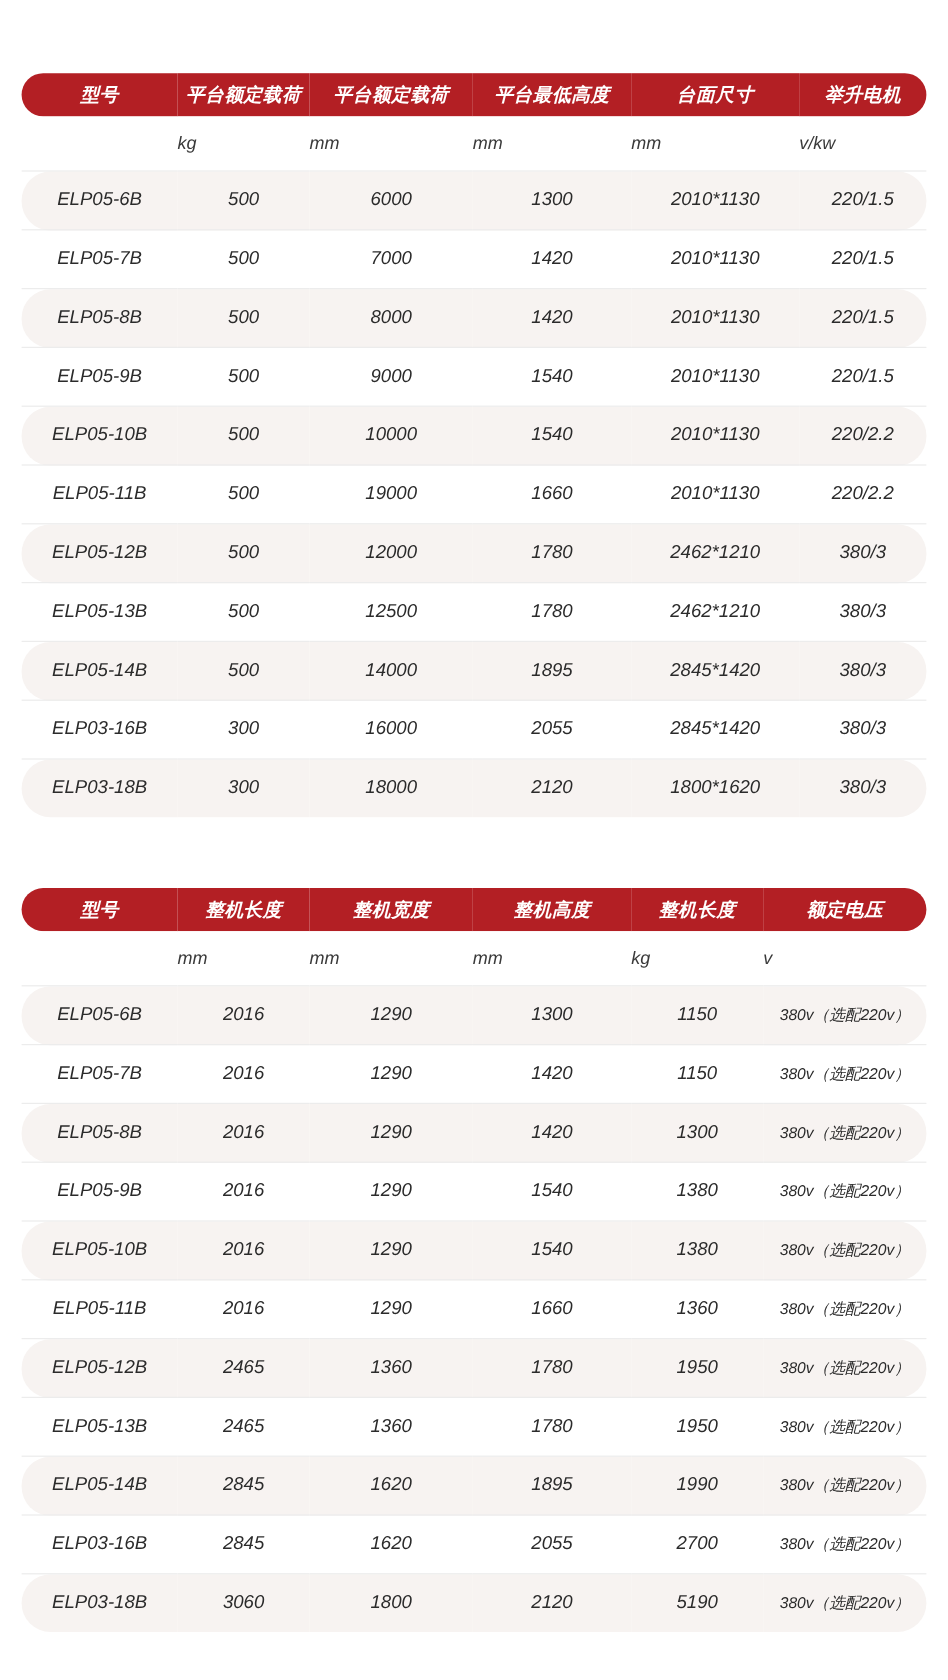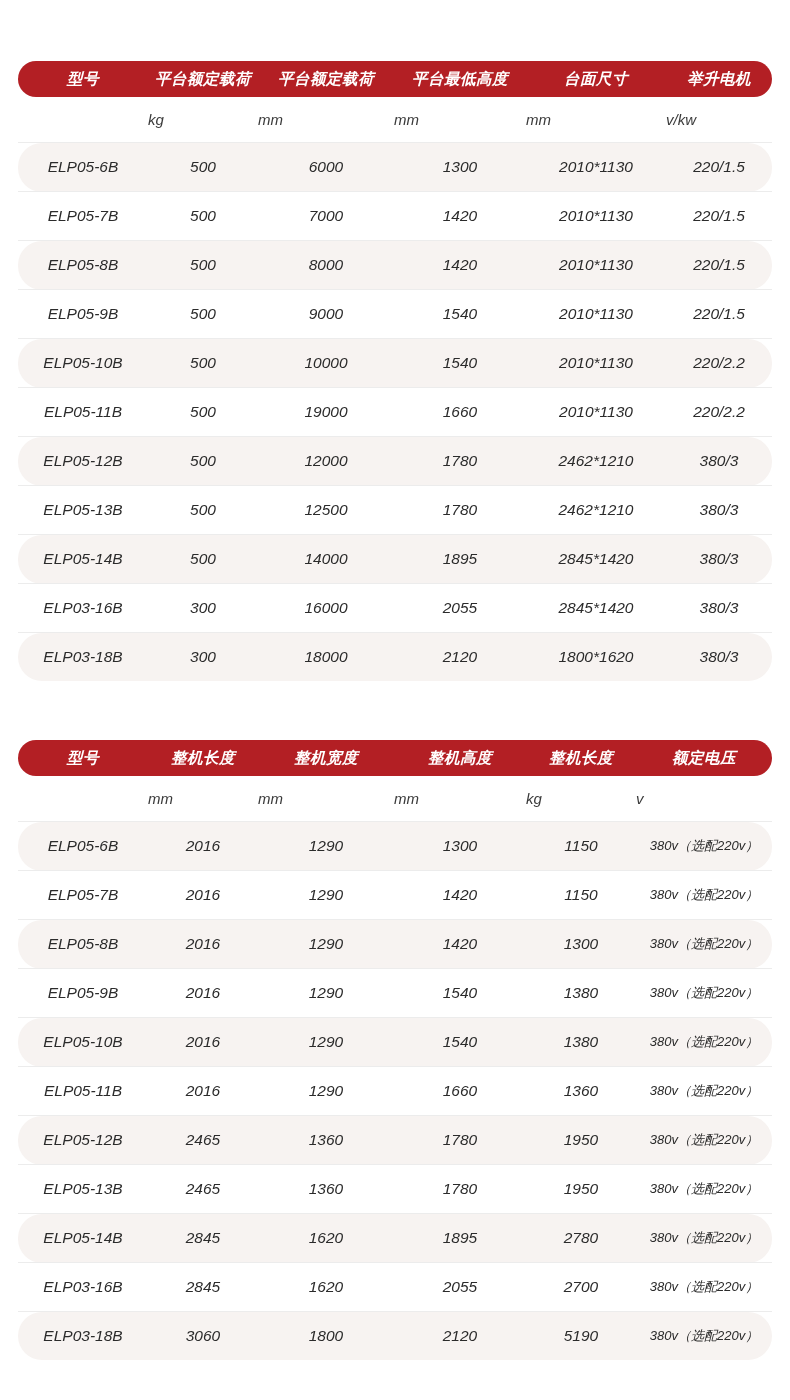--- a/index.html
+++ b/index.html
@@ -321,21 +321,21 @@
           <td>1360</td>
           <td>1780</td>
           <td>1950</td>
           <td class="volt-cell">380v（选配220v）</td>
         </tr>
         <tr class="data-row alt">
           <td class="model-cell">ELP05-14B</td>
           <td>2845</td>
           <td>1620</td>
           <td>1895</td>
-          <td>2780</td>
+          <td>1990</td>
           <td class="volt-cell">380v（选配220v）</td>
         </tr>
         <tr class="data-row">
           <td class="model-cell">ELP03-16B</td>
           <td>2845</td>
           <td>1620</td>
           <td>2055</td>
           <td>2700</td>
           <td class="volt-cell">380v（选配220v）</td>
         </tr>

